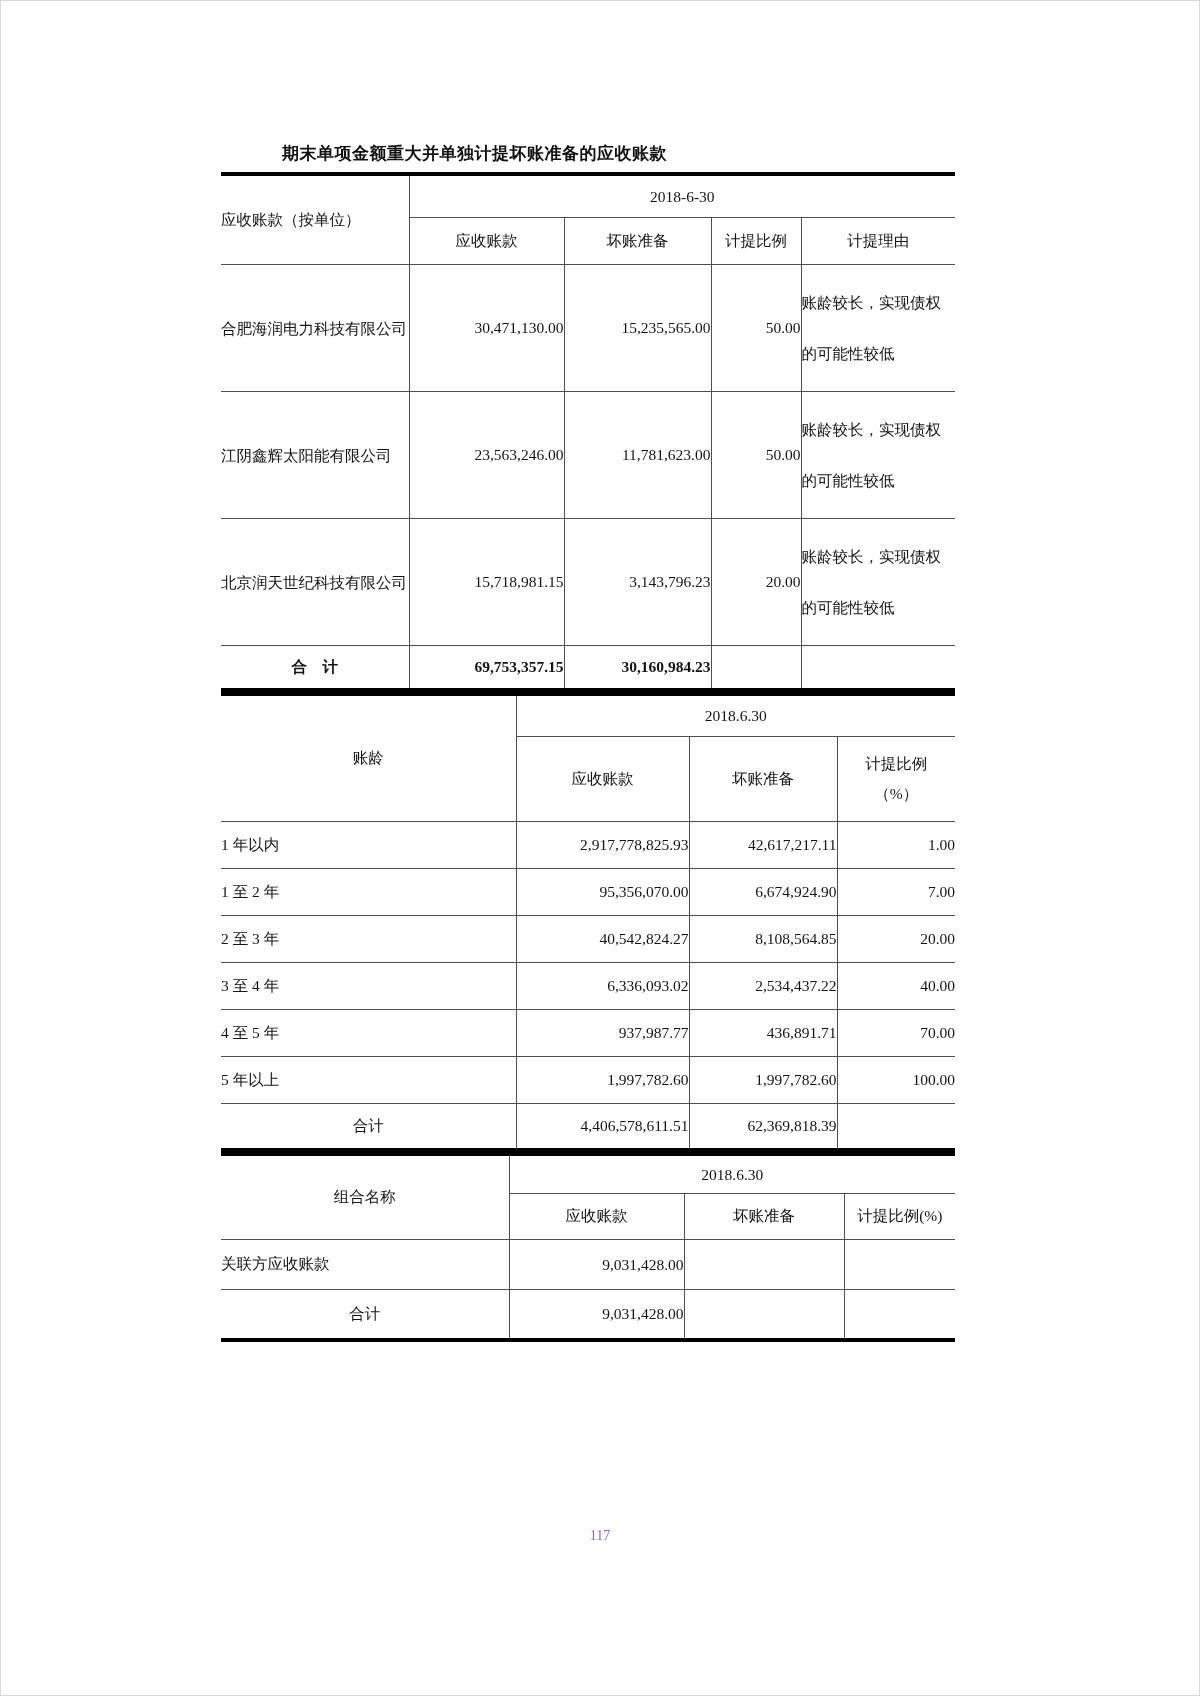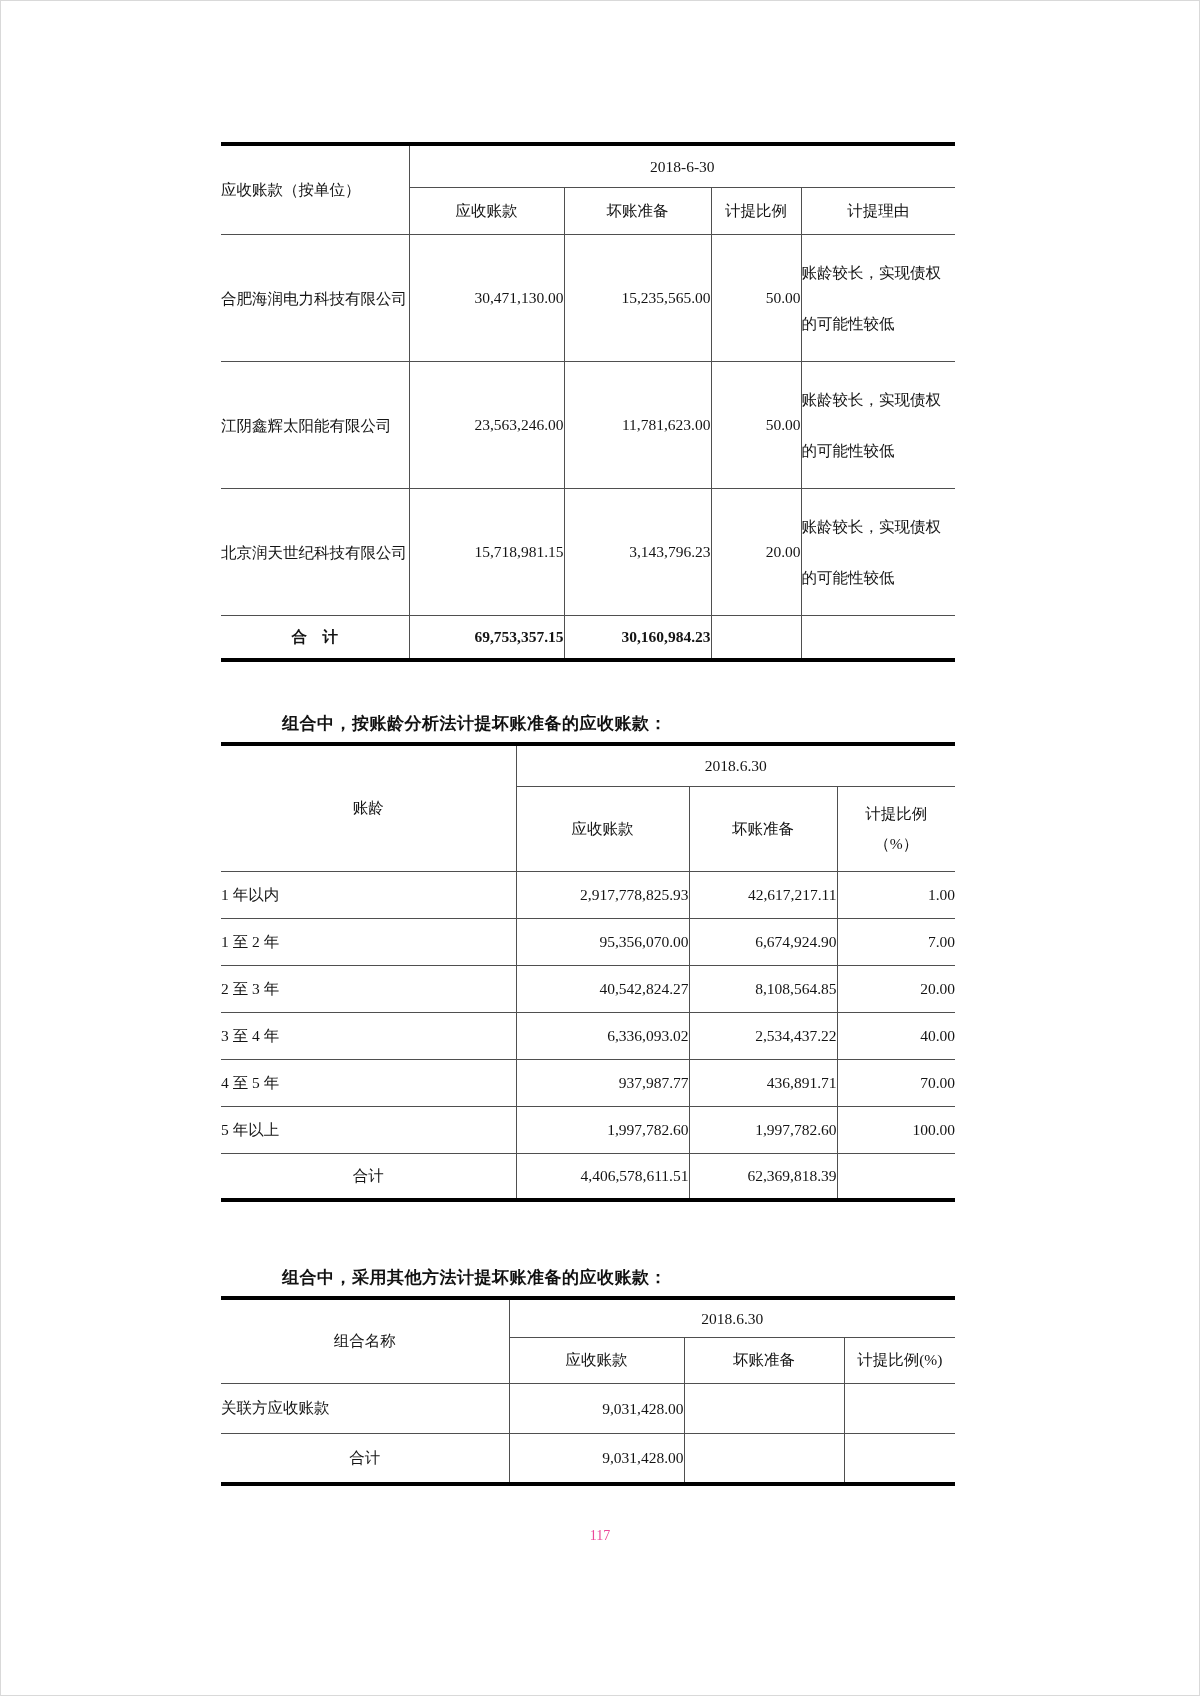--- a/index.html
+++ b/index.html
@@ -45,30 +45,31 @@
   .aging-cell { padding-left:15px; }
   .prewrap { white-space:pre-line; line-height:30px; }
 
   .t3 .date-row td  { height:37px; }
   .t3 .hdr-row td   { height:45px; }
   .t3 .data-row td  { height:49px; }
   .t3 .total-row td { height:48px; }
 
   .page-num {
     position:absolute; left:0; top:1528px; width:100%;
-    text-align:center; font-size:14px; color:#ec4899;
+    text-align:center; font-size:14px; color:#8b5cf6;
   }
 </style>
 </head>
 <body>
 
 <div class="frame"></div>
 
 <div class="content">
 
+  <div class="tbl-title">期末单项金额重大并单独计提坏账准备的应收账款</div>
   <table class="t t1">
     <colgroup>
       <col style="width:188px">
         <col style="width:155px">
         <col style="width:147px">
       <col style="width:90px">
         <col style="width:154px">
     </colgroup>
     <tbody>
         <tr class="date-row">
@@ -105,21 +106,20 @@
     <tr class="total-row">
       <td class="c">合　计</td>
       <td class="num">69,753,357.15</td>
       <td class="num">30,160,984.23</td>
       <td></td>
       <td></td>
     </tr>
   </tbody>
     </table>
 
-  <div class="tbl-title gap1">组合中，按账龄分析法计提坏账准备的应收账款：</div>
   <table class="t t2">
     <colgroup>
       <col style="width:295px">
         <col style="width:173px">
         <col style="width:148px">
         <col style="width:118px">
     </colgroup>
     <tbody>
         <tr class="date-row">
       <td rowspan="2" class="c">账龄</td>
@@ -169,21 +169,20 @@
     </tr>
     <tr class="total-row">
       <td class="c">合计</td>
       <td class="num">4,406,578,611.51</td>
       <td class="num">62,369,818.39</td>
       <td></td>
     </tr>
   </tbody>
     </table>
 
-  <div class="tbl-title gap2">组合中，采用其他方法计提坏账准备的应收账款：</div>
   <table class="t t3">
     <colgroup>
       <col style="width:288px">
         <col style="width:175px">
         <col style="width:160px">
         <col style="width:111px">
     </colgroup>
     <tbody>
         <tr class="date-row">
       <td rowspan="2" class="c">组合名称</td>

